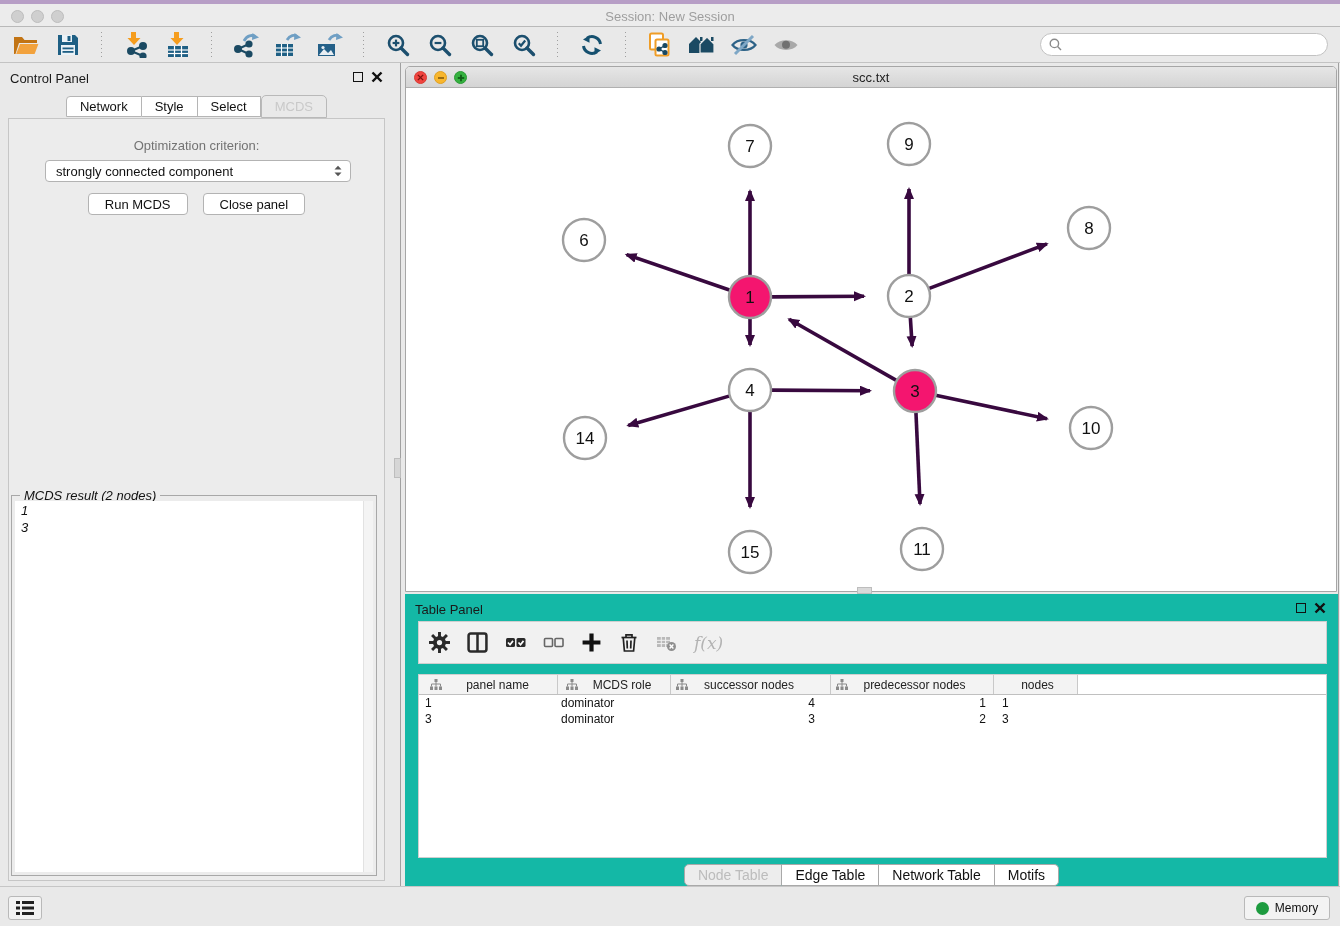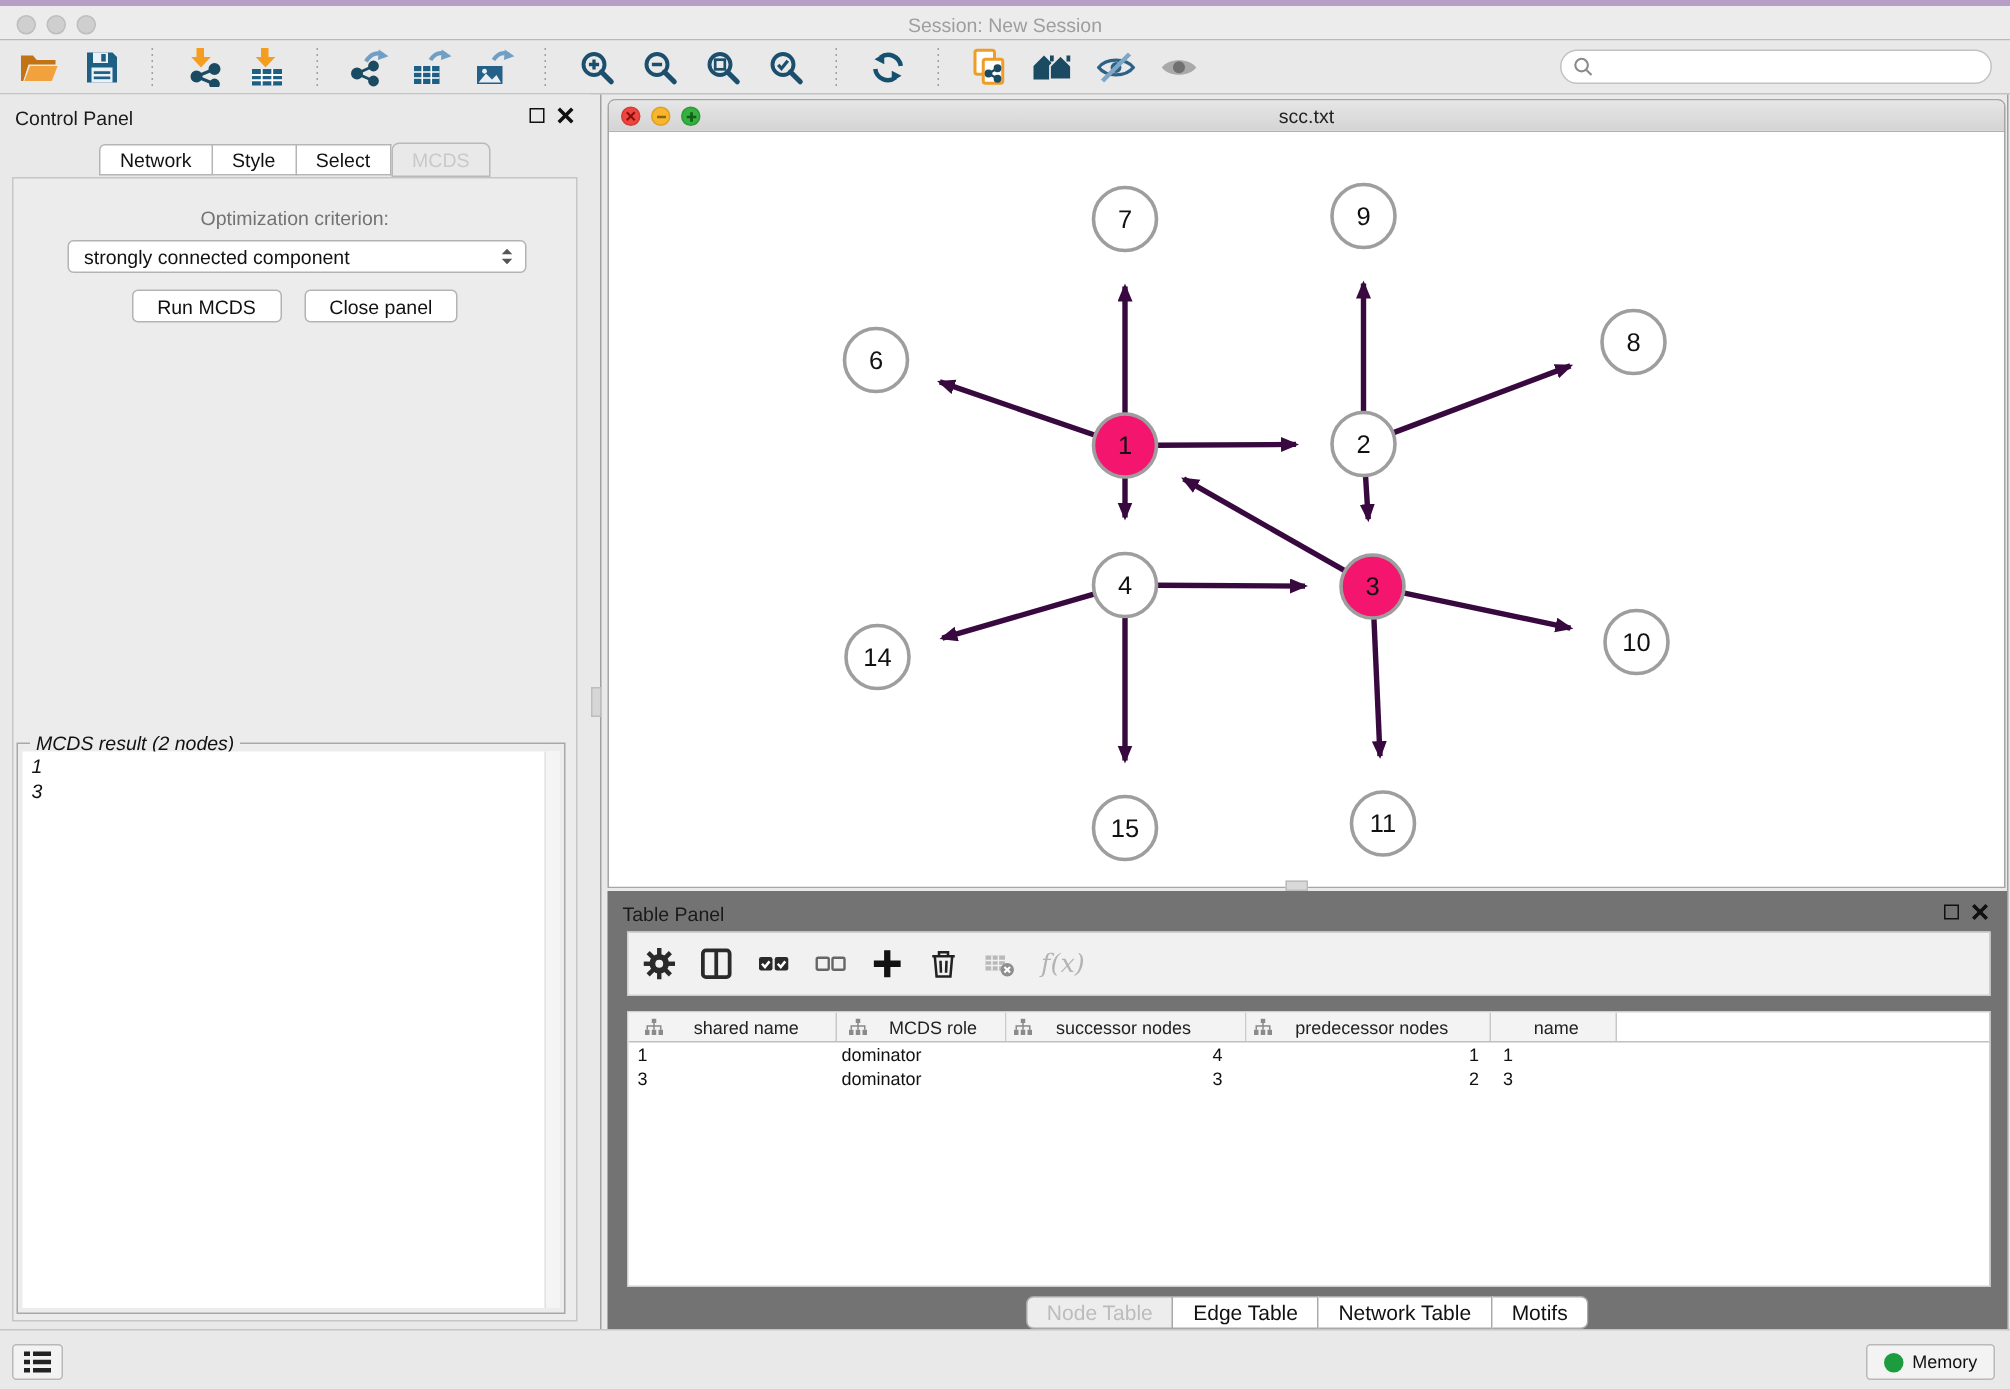--- a/index.html
+++ b/index.html
@@ -80,21 +80,21 @@
     display:flex; align-items:center; justify-content:center; }
   .nt svg { display:block; }
   .nt.red { left:8px; background:#f0443f; border:1px solid #d63c34; }
   .nt.yel { left:28px; background:#f8b62d; border:1px solid #dfa023; }
   .nt.grn { left:48px; background:#35b13f; border:1px solid #2a9a35; }
   .net-title { position:absolute; left:0; right:0; top:3px; text-align:center; font-size:13px; color:#222; }
   .net-canvas { position:absolute; left:0; right:0; top:21px; bottom:0; background:#fff; }
   .net-canvas svg { position:absolute; left:0; top:0; }
 
   
-  .table-panel { position:absolute; left:405px; top:594px; width:933px; height:292px; background:#737373; }
+  .table-panel { position:absolute; left:405px; top:594px; width:933px; height:292px; background:#14b8a6; }
   .tp-float { right:32px; } .tp-close { right:12px; }
   .tp-toolbar { position:absolute; left:13px; right:11px; top:27px; height:43px;
     background:#f1f1f1; border:1px solid #cfcfcf; display:flex; align-items:center;
     padding-left:10px; gap:17px; }
   .tp-ic { display:flex; align-items:center; justify-content:center; }
   .fx { font-family:"DejaVu Serif", serif; font-style:italic; font-size:17px; color:#b3b3b3; }
 
   .tp-table { position:absolute; left:13px; right:11px; top:80px; height:184px;
     background:#fff; border:1px solid #cfcfcf; overflow:hidden; }
   .thead { display:flex; height:20px; border-bottom:1px solid #c0c0c0; }
@@ -540,21 +540,21 @@
               <g fill="#8a8a8a">
                 <rect x="4.5" y="0" width="3" height="3"></rect>
                 <rect x="0" y="7.5" width="3" height="3.5"></rect>
                 <rect x="4.5" y="7.5" width="3" height="3.5"></rect>
                 <rect x="9" y="7.5" width="3" height="3.5"></rect>
               </g>
               <g stroke="#8a8a8a" stroke-width="1" fill="none">
                 <path d="M6 3 V5 M1.5 7.5 V5 H10.5 V7.5 M6 5 V7.5"></path>
               </g>
             </svg>
-          <span class="th-label">shared name</span>
+          <span class="th-label">panel name</span>
         </div>
         <div class="th c1">
           <svg class="tree" width="12" height="11" viewBox="0 0 12 11">
               <g fill="#8a8a8a">
                 <rect x="4.5" y="0" width="3" height="3"></rect>
                 <rect x="0" y="7.5" width="3" height="3.5"></rect>
                 <rect x="4.5" y="7.5" width="3" height="3.5"></rect>
                 <rect x="9" y="7.5" width="3" height="3.5"></rect>
               </g>
               <g stroke="#8a8a8a" stroke-width="1" fill="none">
@@ -585,21 +585,21 @@
                 <rect x="4.5" y="7.5" width="3" height="3.5"></rect>
                 <rect x="9" y="7.5" width="3" height="3.5"></rect>
               </g>
               <g stroke="#8a8a8a" stroke-width="1" fill="none">
                 <path d="M6 3 V5 M1.5 7.5 V5 H10.5 V7.5 M6 5 V7.5"></path>
               </g>
             </svg>
           <span class="th-label">predecessor nodes</span>
         </div>
         <div class="th c4">
-          <span class="th-label">name</span>
+          <span class="th-label">nodes</span>
         </div>
       </div>
       <div class="trow">
         <div class="td c0">1</div>
         <div class="td c1">dominator</div>
         <div class="td c2">4</div>
         <div class="td c3">1</div>
         <div class="td c4">1</div>
       </div>
       <div class="trow">

